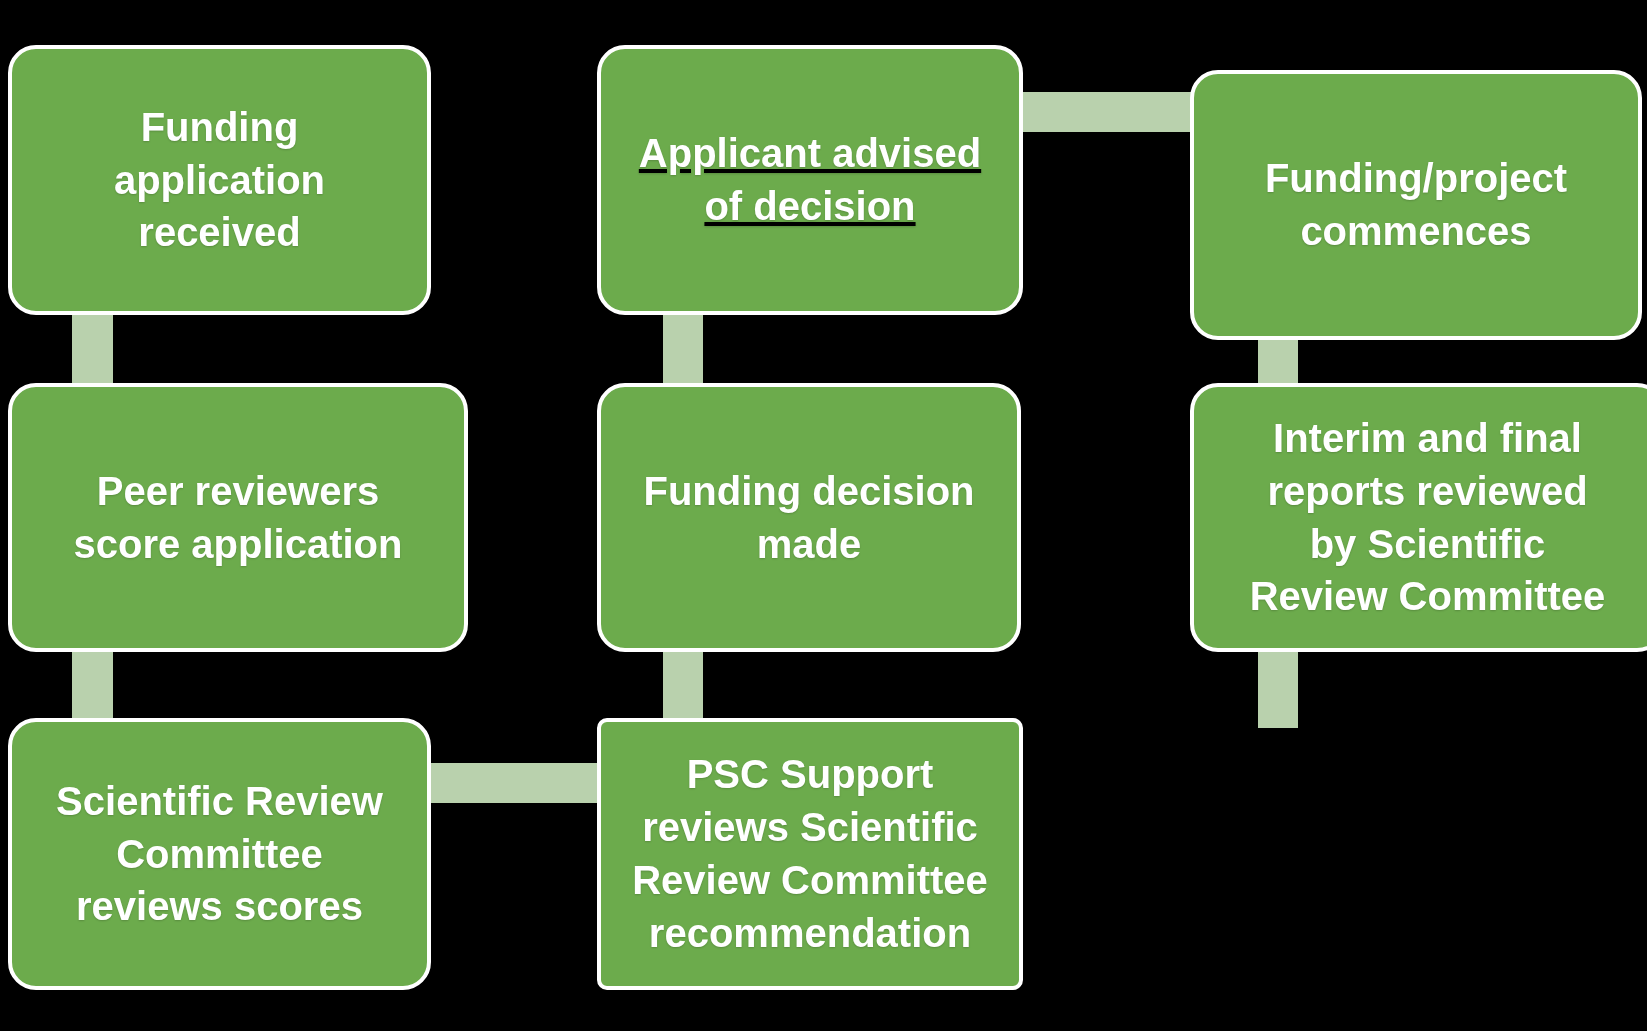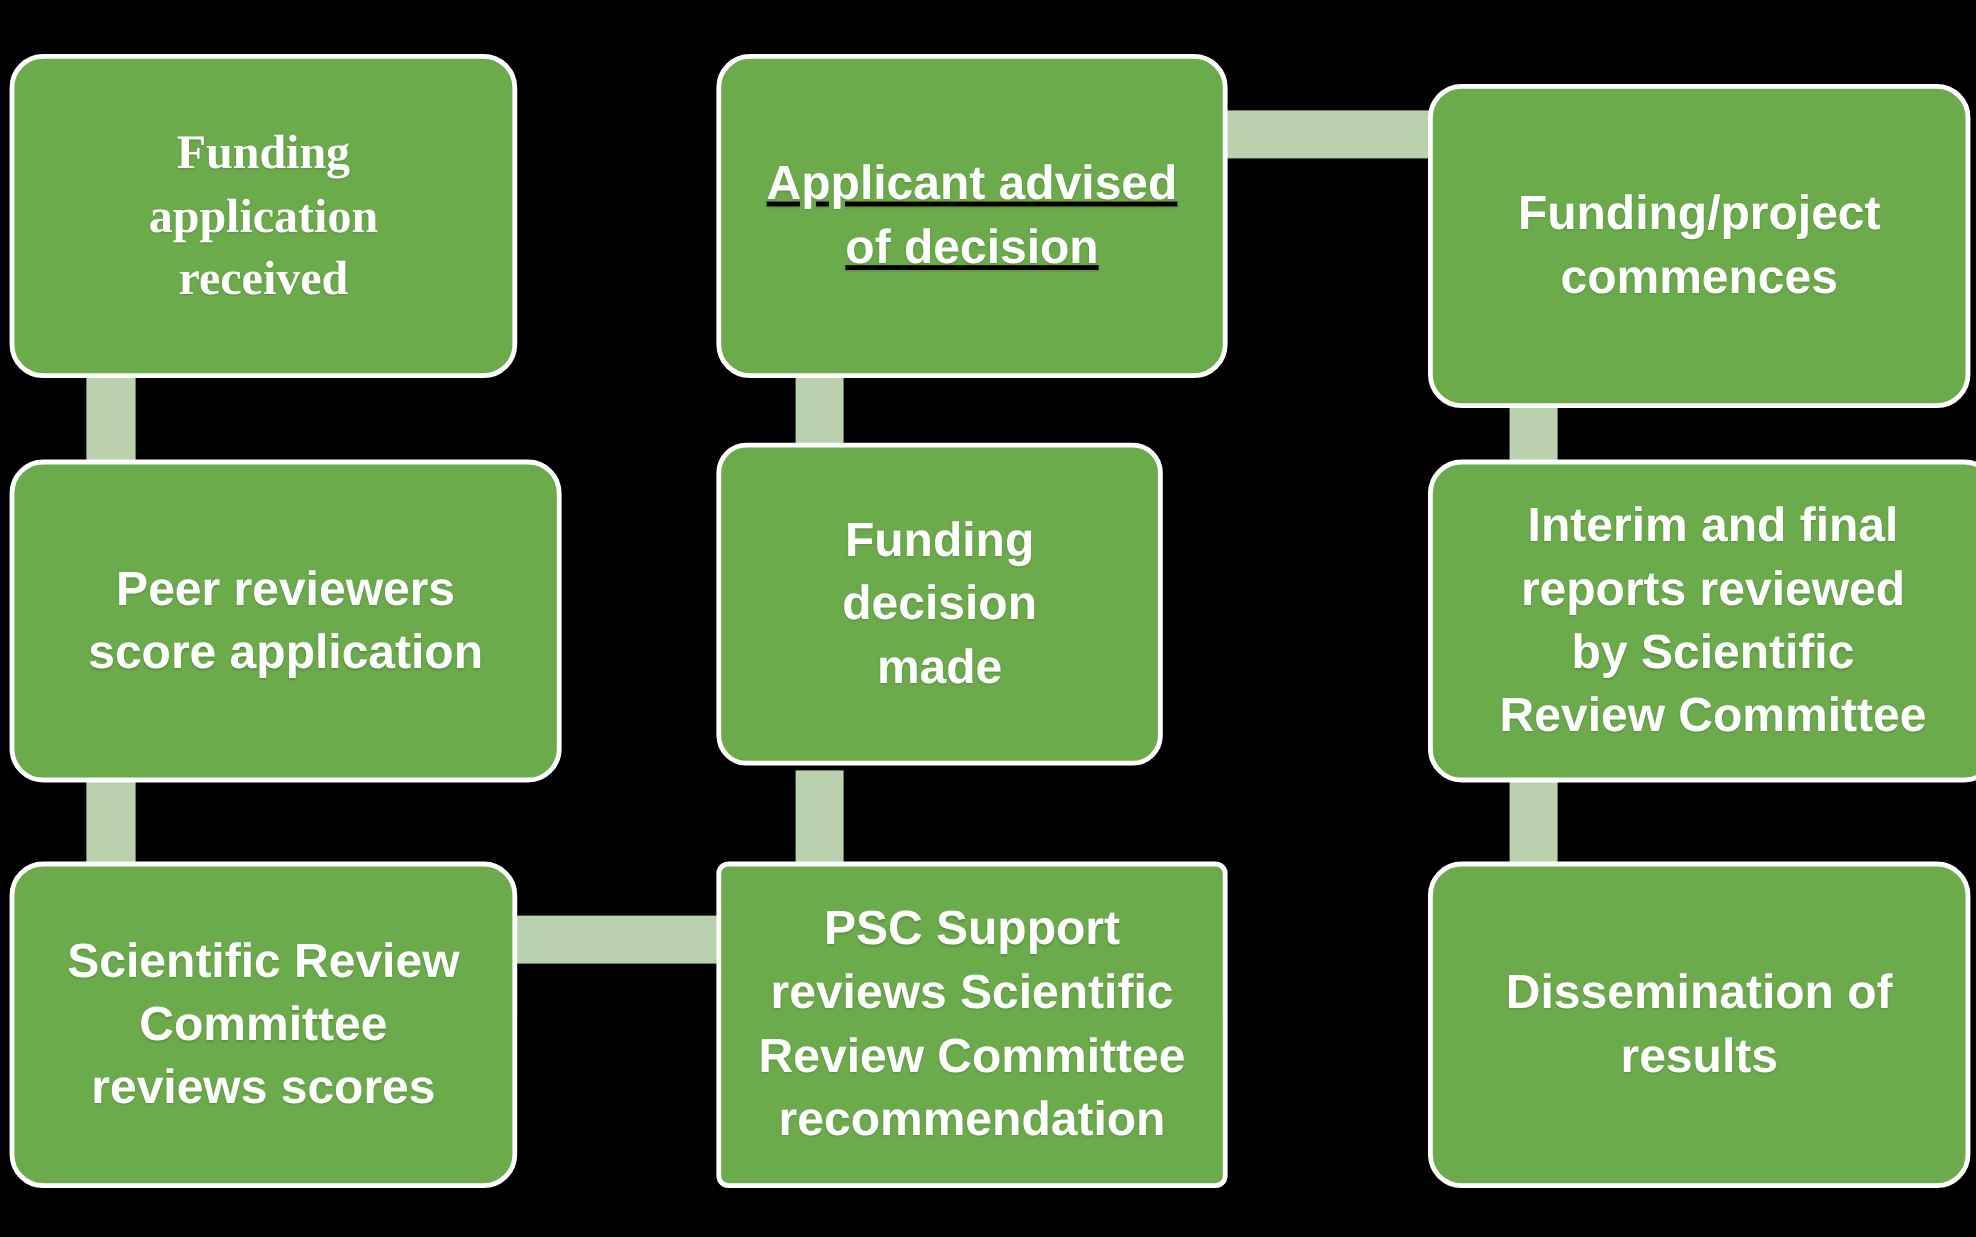--- a/index.html
+++ b/index.html
@@ -41,25 +41,25 @@
   }
   .step-label {
     color: var(--text-color);
     font-weight: bold;
     font-size: 40px;
     line-height: 1.32;
     white-space: pre-line;
     text-shadow: 0 1px 2px rgba(0,0,0,0.18);
   }
   
-  .pos-s1 { left: 8px;    top: 45px;  width: 423px; height: 270px; font-family: Liberation Serif, serif; }
+  .pos-s1 { left: 8px;    top: 45px;  width: 423px; height: 270px; }
   .pos-s2 { left: 8px;    top: 383px; width: 460px; height: 269px; }
   .pos-s3 { left: 8px;    top: 718px; width: 423px; height: 272px; }
   .pos-s4 { left: 597px;  top: 718px; width: 426px; height: 272px; border-radius: 10px; }
-  .pos-s5 { left: 597px;  top: 369px; width: 372px; height: 269px; border-radius: 25px; }
+  .pos-s5 { left: 597px;  top: 383px; width: 424px; height: 269px; }
   .pos-s6 { left: 597px;  top: 45px;  width: 426px; height: 270px; text-decoration: underline; }
   .pos-s7 { left: 1190px; top: 45px;  width: 452px; height: 270px; margin-top: 25px; }
   .pos-s8 { left: 1190px; top: 383px; width: 475px; height: 269px; }
   .pos-s9 { left: 1190px; top: 718px; width: 452px; height: 272px; }
   
   .pos-c12 { left: 72px;   top: 305px; width: 41px;  height: 90px; }
   .pos-c23 { left: 72px;   top: 642px; width: 41px;  height: 86px; }
   .pos-c34 { left: 420px;  top: 763px; width: 190px; height: 40px; }
   .pos-c45 { left: 663px;  top: 642px; width: 40px;  height: 86px; }
   .pos-c56 { left: 663px;  top: 305px; width: 40px;  height: 90px; }
@@ -112,18 +112,14 @@
   <div class="step-box pos-s7">
     <span class="step-label">Funding/project
 commences</span>
   </div>
   <div class="step-box pos-s8">
     <span class="step-label">Interim and final
 reports reviewed
 by Scientific
 Review Committee</span>
   </div>
-  <div class="step-box pos-s9">
-    <span class="step-label">Dissemination of
-results</span>
-  </div>
 
 </div>
 
 </body></html>

